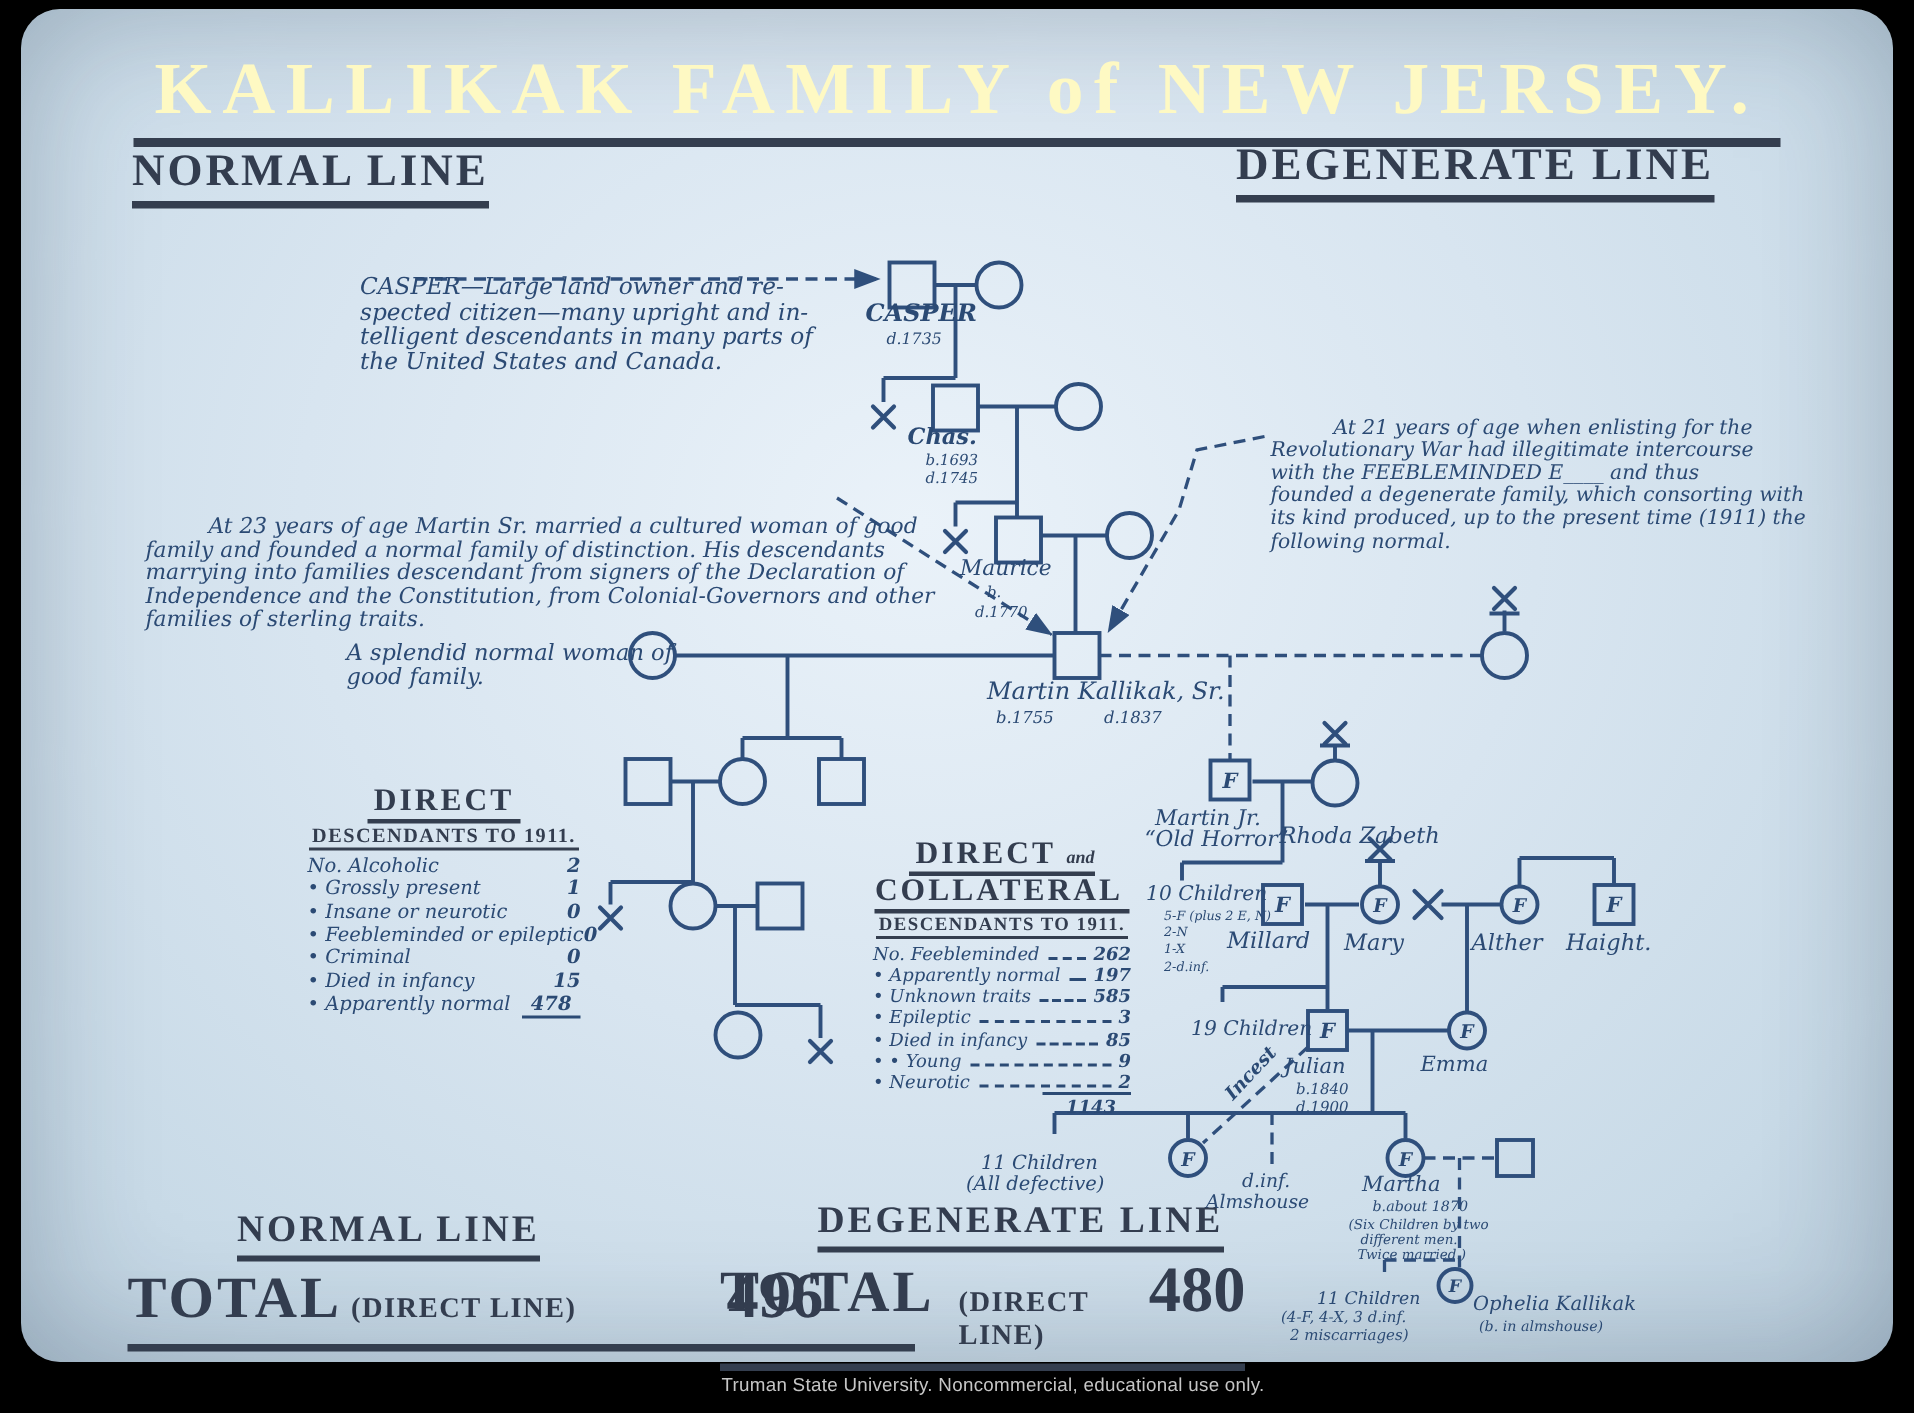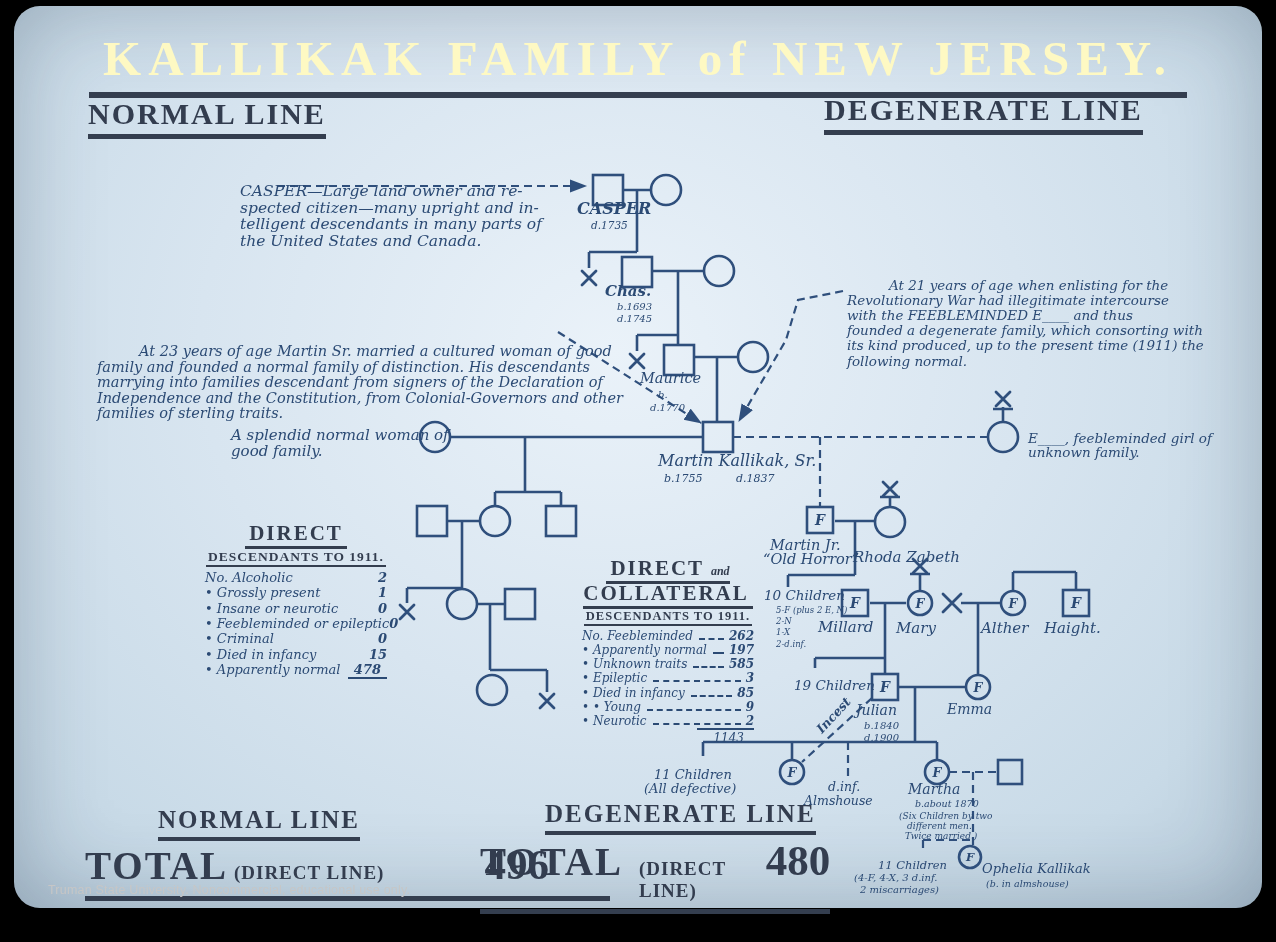--- a/index.html
+++ b/index.html
@@ -32,27 +32,27 @@
   .tbl-title .small-and{font-size:12px;font-style:italic;letter-spacing:0;}
   .tbl-sub{font-family:"Liberation Serif",serif;font-weight:700;color:#333d4f;text-align:center;
       font-size:13.5px;letter-spacing:1px;margin-top:3px;}
   .tbl-sub span{border-bottom:2.5px solid #343e4f;padding:0 2px 1px;}
   .trows{margin-top:5px;font-family:"DejaVu Serif",serif;font-style:italic;color:#2b4a74;}
   .trow{display:flex;align-items:baseline;line-height:1.18;}
   .tlabel{white-space:nowrap;}
   .tval{margin-left:auto;font-weight:700;}
   .leader{flex:1;border-bottom:2px dashed #2b4a74;margin:0 5px 3px 6px;height:1px;min-width:8px;}
   .sum-line .tval{border-bottom:2px solid #2b4a74;padding:0 6px;}
-  .tbl-total{display:flex;font-weight:400;}
+  .tbl-total{display:flex;font-weight:700;}
   .tbl-total span{margin-left:auto;border-top:2px solid #2b4a74;padding:1px 10px 0 16px;}
   .total-block{display:flex;align-items:baseline;border-bottom:5px solid #343e4f;padding-bottom:7px;}
   .total-word{font-size:39px;letter-spacing:2px;}
   .total-paren{font-size:19px;letter-spacing:1px;margin-left:6px;}
   .total-value{font-size:43px;}
-  .caption{position:absolute;left:0;right:0;top:883px;text-align:left;z-index:4;
+  .caption{position:absolute;left:0;right:0;top:916px;text-align:center;z-index:4;
       font-family:"Liberation Sans",sans-serif;font-size:12.5px;color:#c6c6c6;letter-spacing:.2px;margin-left:48px;}
 </style>
 </head>
 <body>
 
 <div id="stage">
   <div class="slide"></div>
 
   <svg id="chart" width="1276" height="942" viewBox="0 0 1276 942">
     <defs>
@@ -216,24 +216,20 @@
     <div>founded a degenerate family, which consorting with</div>
     <div>its kind produced, up to the present time (1911) the</div>
     <div>following normal.</div>
   </div>
 
   <div class="txt hw note note-plain" style="left:231px;top:427px;font-size:15px;">
     <div>A splendid normal woman of</div>
     <div>good family.</div>
   </div>
 
-  <div class="txt hw note note-plain" style="left:1028px;top:431px;font-size:13.5px;">
-    <div>E____, feebleminded girl of</div>
-    <div>unknown family.</div>
-  </div>
 
   <div class="txt tbl" style="left:205px;top:521px;width:182px;">
     <div class="tbl-title">
       <span class="big">DIRECT</span>
     </div>
     <div class="tbl-sub">
       <span>DESCENDANTS TO 1911.</span>
     </div>
     <div class="trows" style="font-size:13px;">
       <div class="trow">

